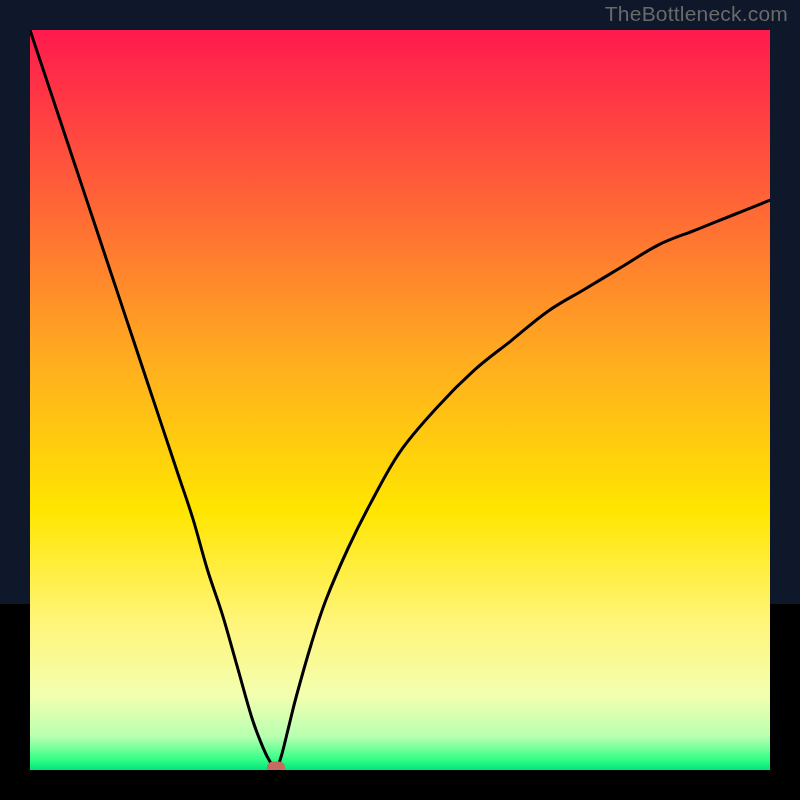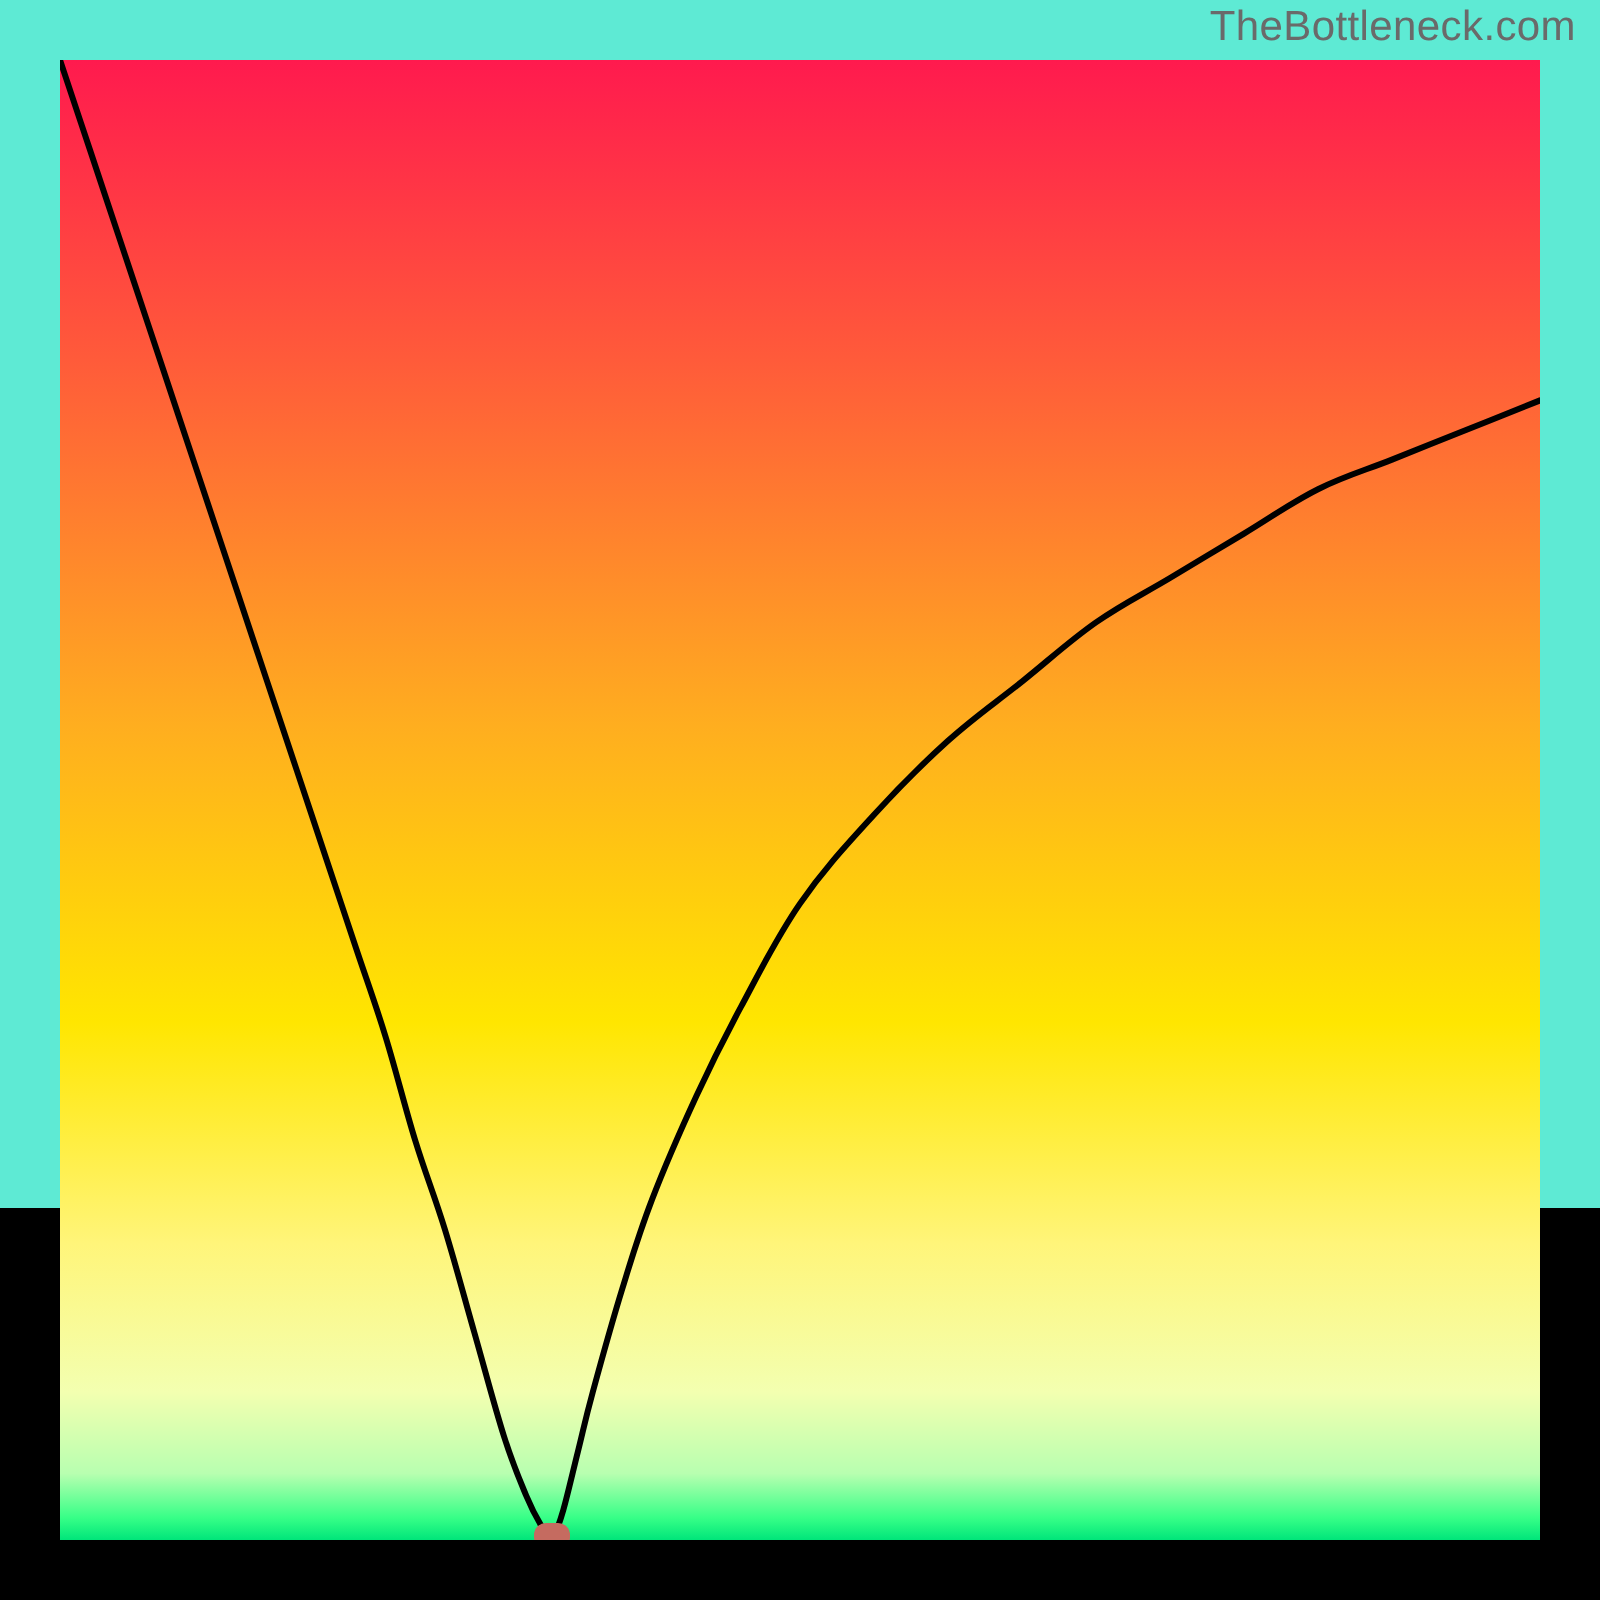--- a/index.html
+++ b/index.html
@@ -8,21 +8,21 @@
     width: 800px;
     height: 800px;
     background: #000000;
     font-family: Arial, Helvetica, sans-serif;
     overflow: hidden;
   }
   .frame {
     position: relative;
     width: 800px;
     height: 604px;
-    background: #5eead4;
+    background: #0f172a;
   }
   .watermark {
     position: absolute;
     top: 2px;
     right: 12px;
     color: #6a6a6a;
     font-size: 21px;
     font-weight: 500;
     letter-spacing: 0.2px;
     z-index: 20;

